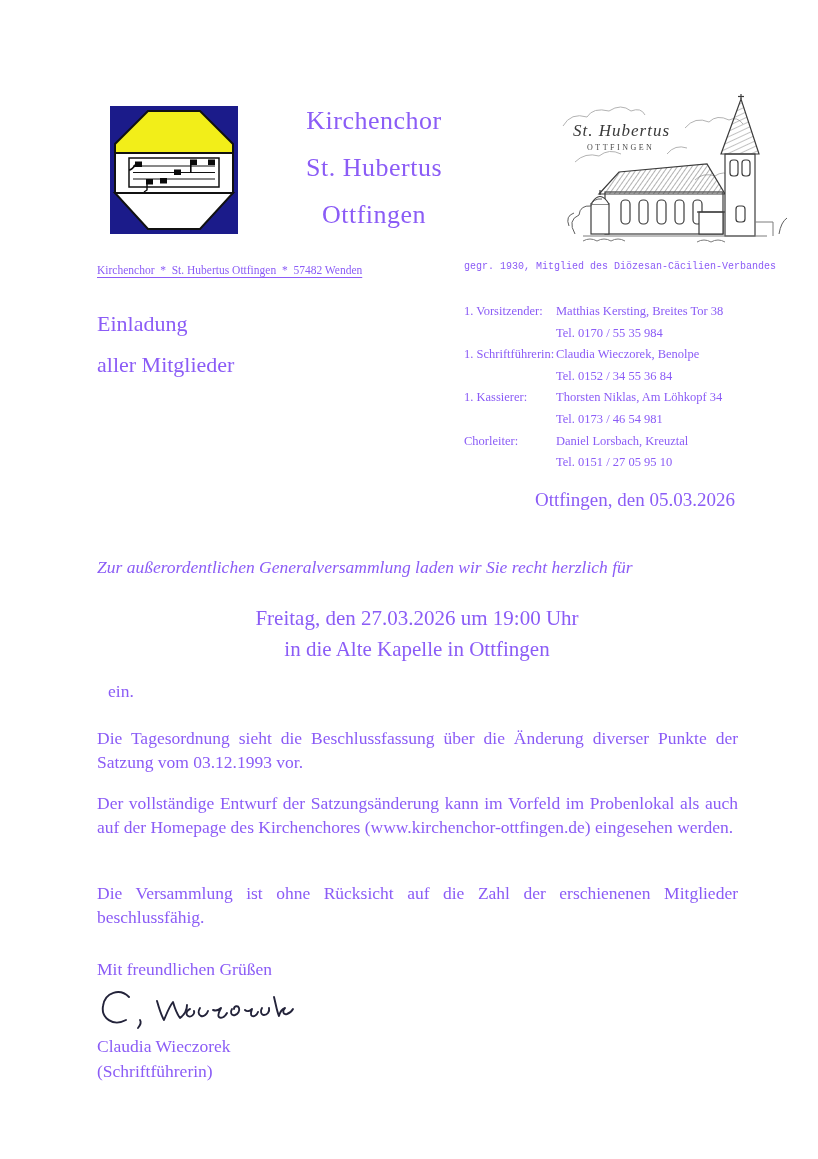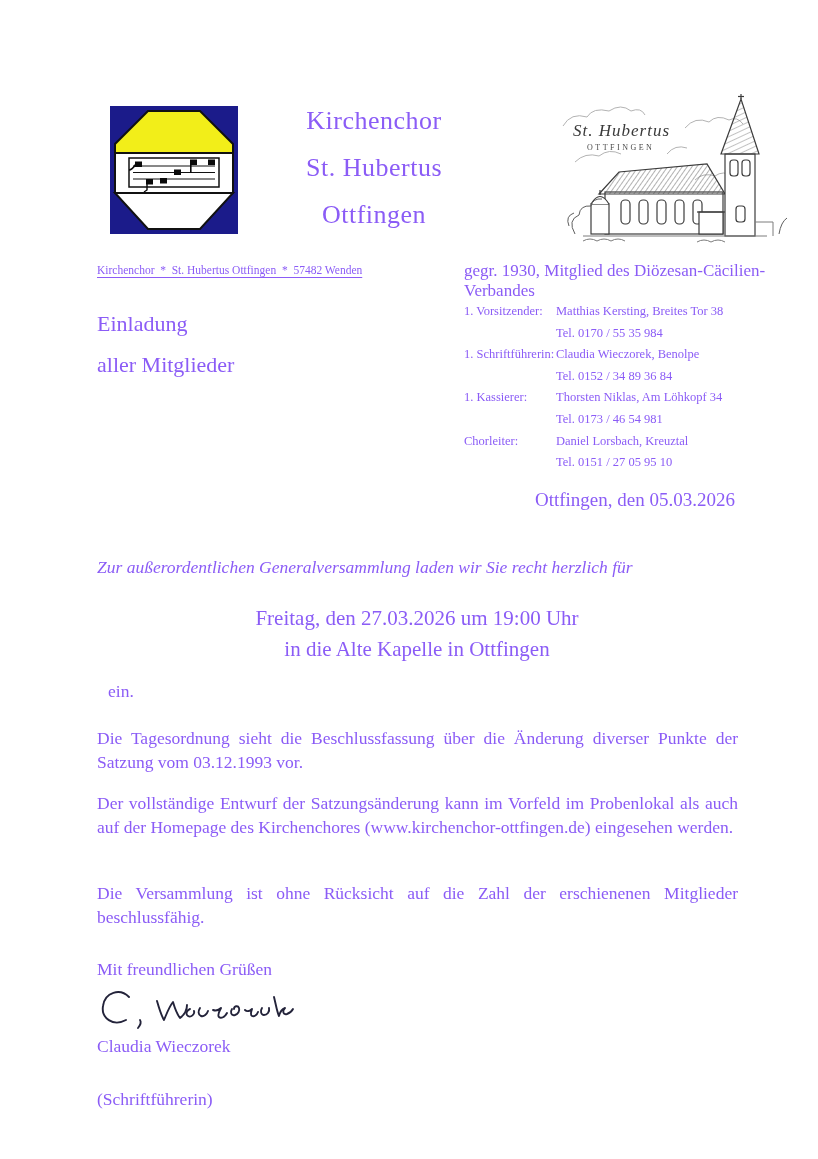--- a/index.html
+++ b/index.html
@@ -12,42 +12,42 @@
 
   
   .logo { left:110px; top:106px; width:128px; height:128px; }
   .title-block { left:278px; top:97px; width:192px; text-align:center;
     font-size:26px; line-height:47px; letter-spacing:0.5px; }
   .church { left:547px; top:94px; width:250px; height:156px; }
 
   
   .sender-line { left:97px; top:264px; font-size:11.5px; white-space:pre;
     text-decoration:underline; text-underline-offset:3px; }
-  .founded-line { left:464px; top:261px; font-size:17px; }
+  .founded-line { left:464px; top:261px; font-size:10px;font-family:Liberation Mono, monospace; }
 
   
   .invitation { left:97px; top:303px; font-size:22px; line-height:41px; }
   .contacts { left:464px; top:301px; font-size:12.5px; line-height:21.6px;
     display:grid; grid-template-columns:92px auto; column-gap:0; width:300px; }
 
   .dateline { left:97px; top:489px; width:638px; text-align:right; font-size:19px; }
 
   .body-text { font-size:17.5px; line-height:23px; }
   .intro { left:97px; top:556px; width:640px;font-style:italic; }
   .event-heading { left:97px; top:603px; width:640px; text-align:center;
     font-weight:normal; font-size:21px; line-height:31px; }
   .intro-end { left:108px; top:680px; width:640px;font-family:Liberation Serif, serif; }
   .para1 { left:97px; top:726px; width:641px; text-align:justify; line-height:24px; }
   .para2 { left:97px; top:791px; width:641px; text-align:justify; line-height:24px; }
   .para3 { left:97px; top:881px; width:641px; text-align:justify; line-height:24px; }
 
   .salutation { left:97px; top:958px; width:400px; }
   .signature { left:93px; top:984px; width:218px; height:52px; }
   .signer-name { left:97px; top:1035px; width:400px; }
-  .signer-role { left:97px; top:1060px; width:400px;margin-top:28px; }
+  .signer-role { left:97px; top:1060px; width:400px; }
 
   .sketch-title { font-family:"Liberation Serif",serif; font-style:italic; }
 </style>
 </head>
 <body>
 
 <div class="page">
 
   <svg class="abs logo" viewBox="0 0 128 128" aria-hidden="true">
     <rect x="0" y="0" width="128" height="128" fill="#1b1b8a"></rect>
@@ -147,21 +147,21 @@
 
   <div class="abs contacts">
     <span>1. Vorsitzender:</span>
     <span>Matthias Kersting, Breites Tor 38</span>
     <span></span>
     <span>Tel. 0170 / 55 35 984</span>
 
     <span>1. Schriftführerin:</span>
     <span>Claudia Wieczorek, Benolpe</span>
     <span></span>
-    <span>Tel. 0152 / 34 89 36 84</span>
+    <span>Tel. 0152 / 34 55 36 84</span>
 
     <span>1. Kassierer:</span>
     <span>Thorsten Niklas, Am Löhkopf 34</span>
     <span></span>
     <span>Tel. 0173 / 46 54 981</span>
 
     <span>Chorleiter:</span>
     <span>Daniel Lorsbach, Kreuztal</span>
     <span></span>
     <span>Tel. 0151 / 27 05 95 10</span>

